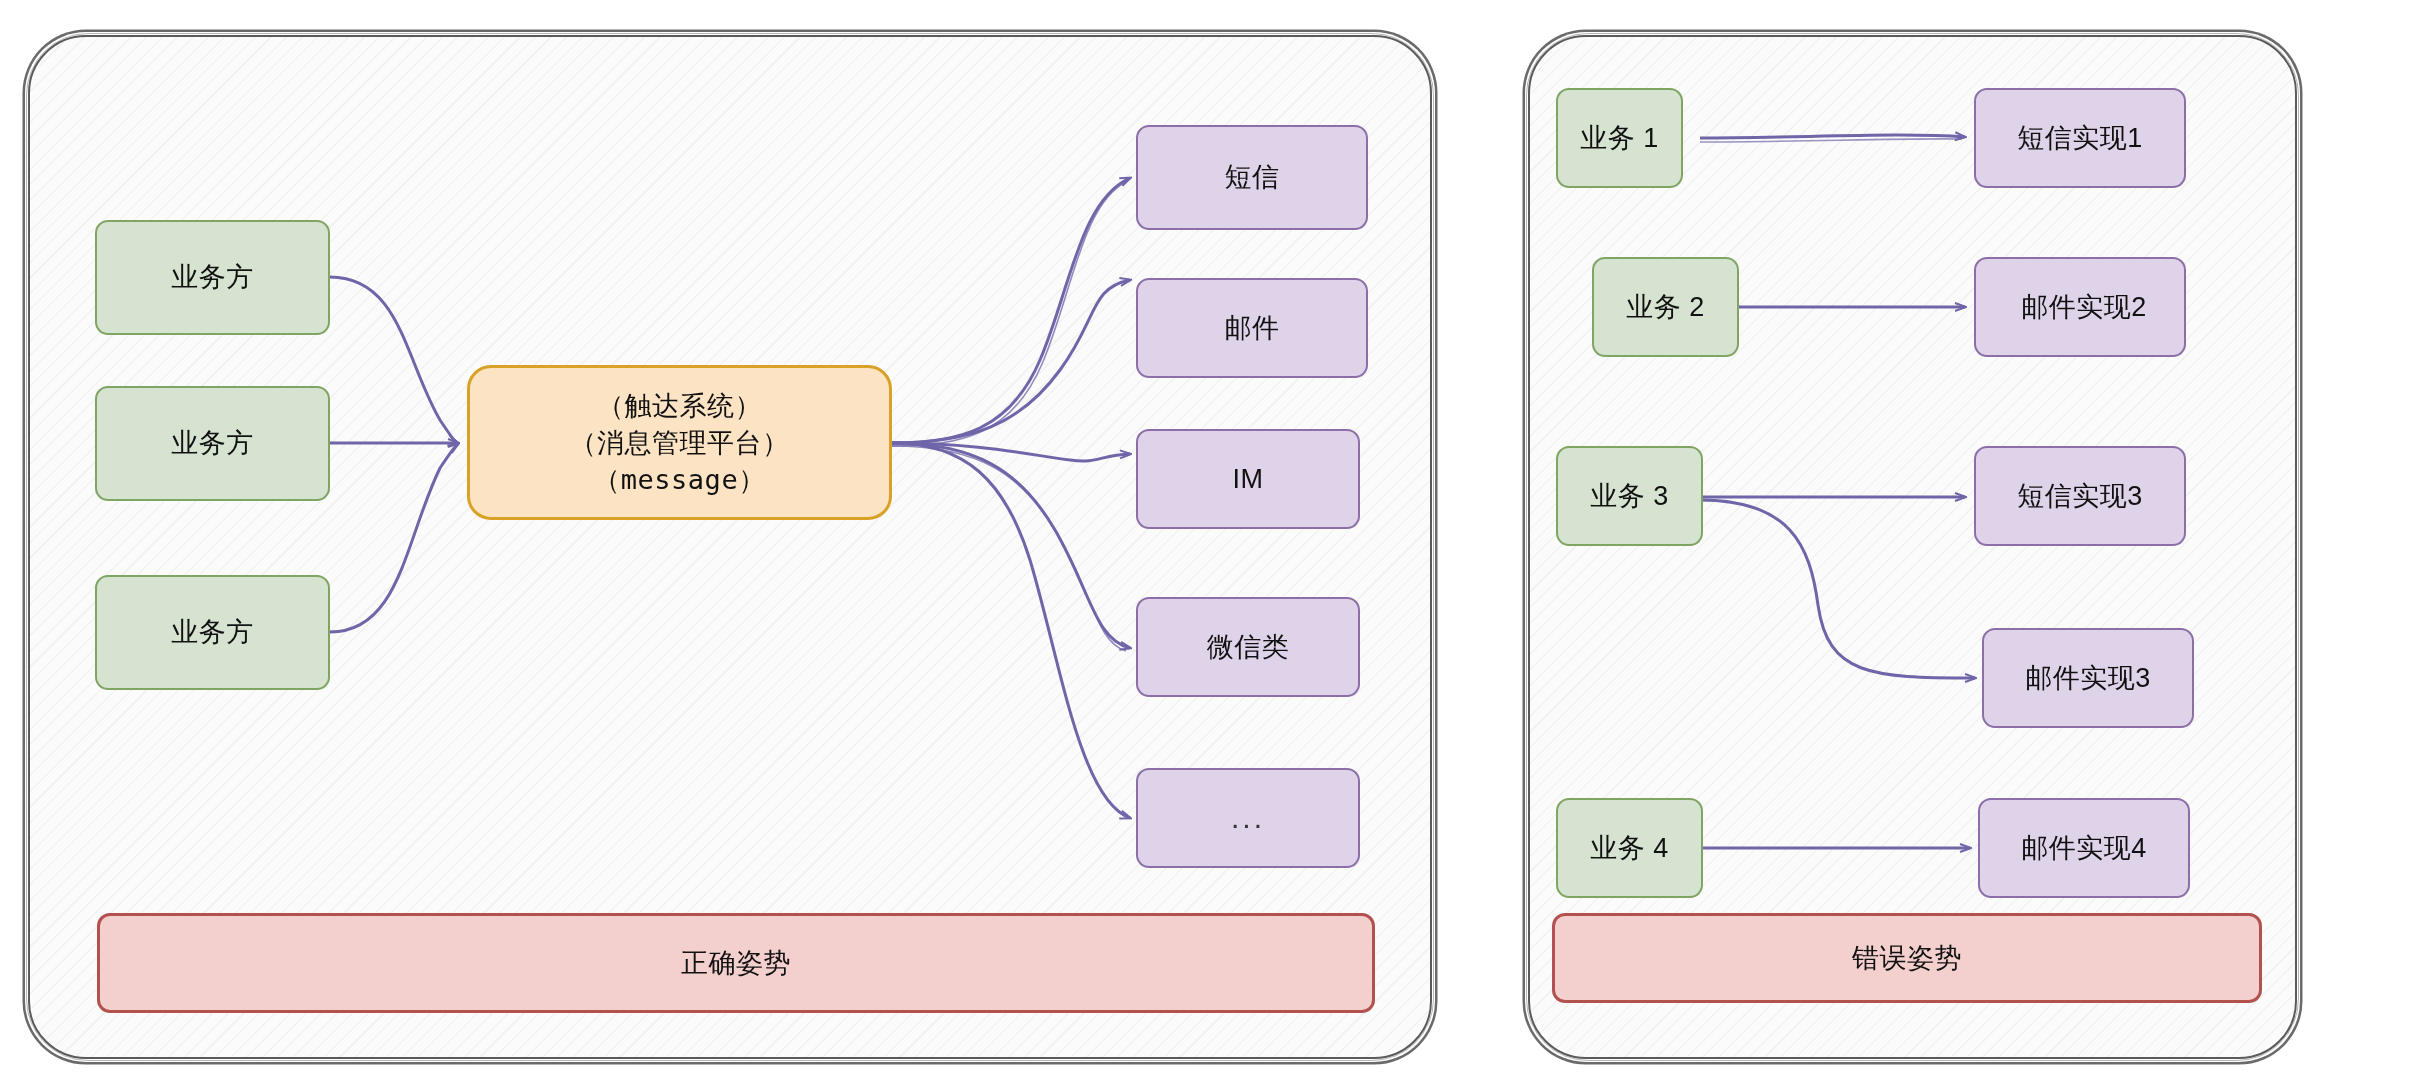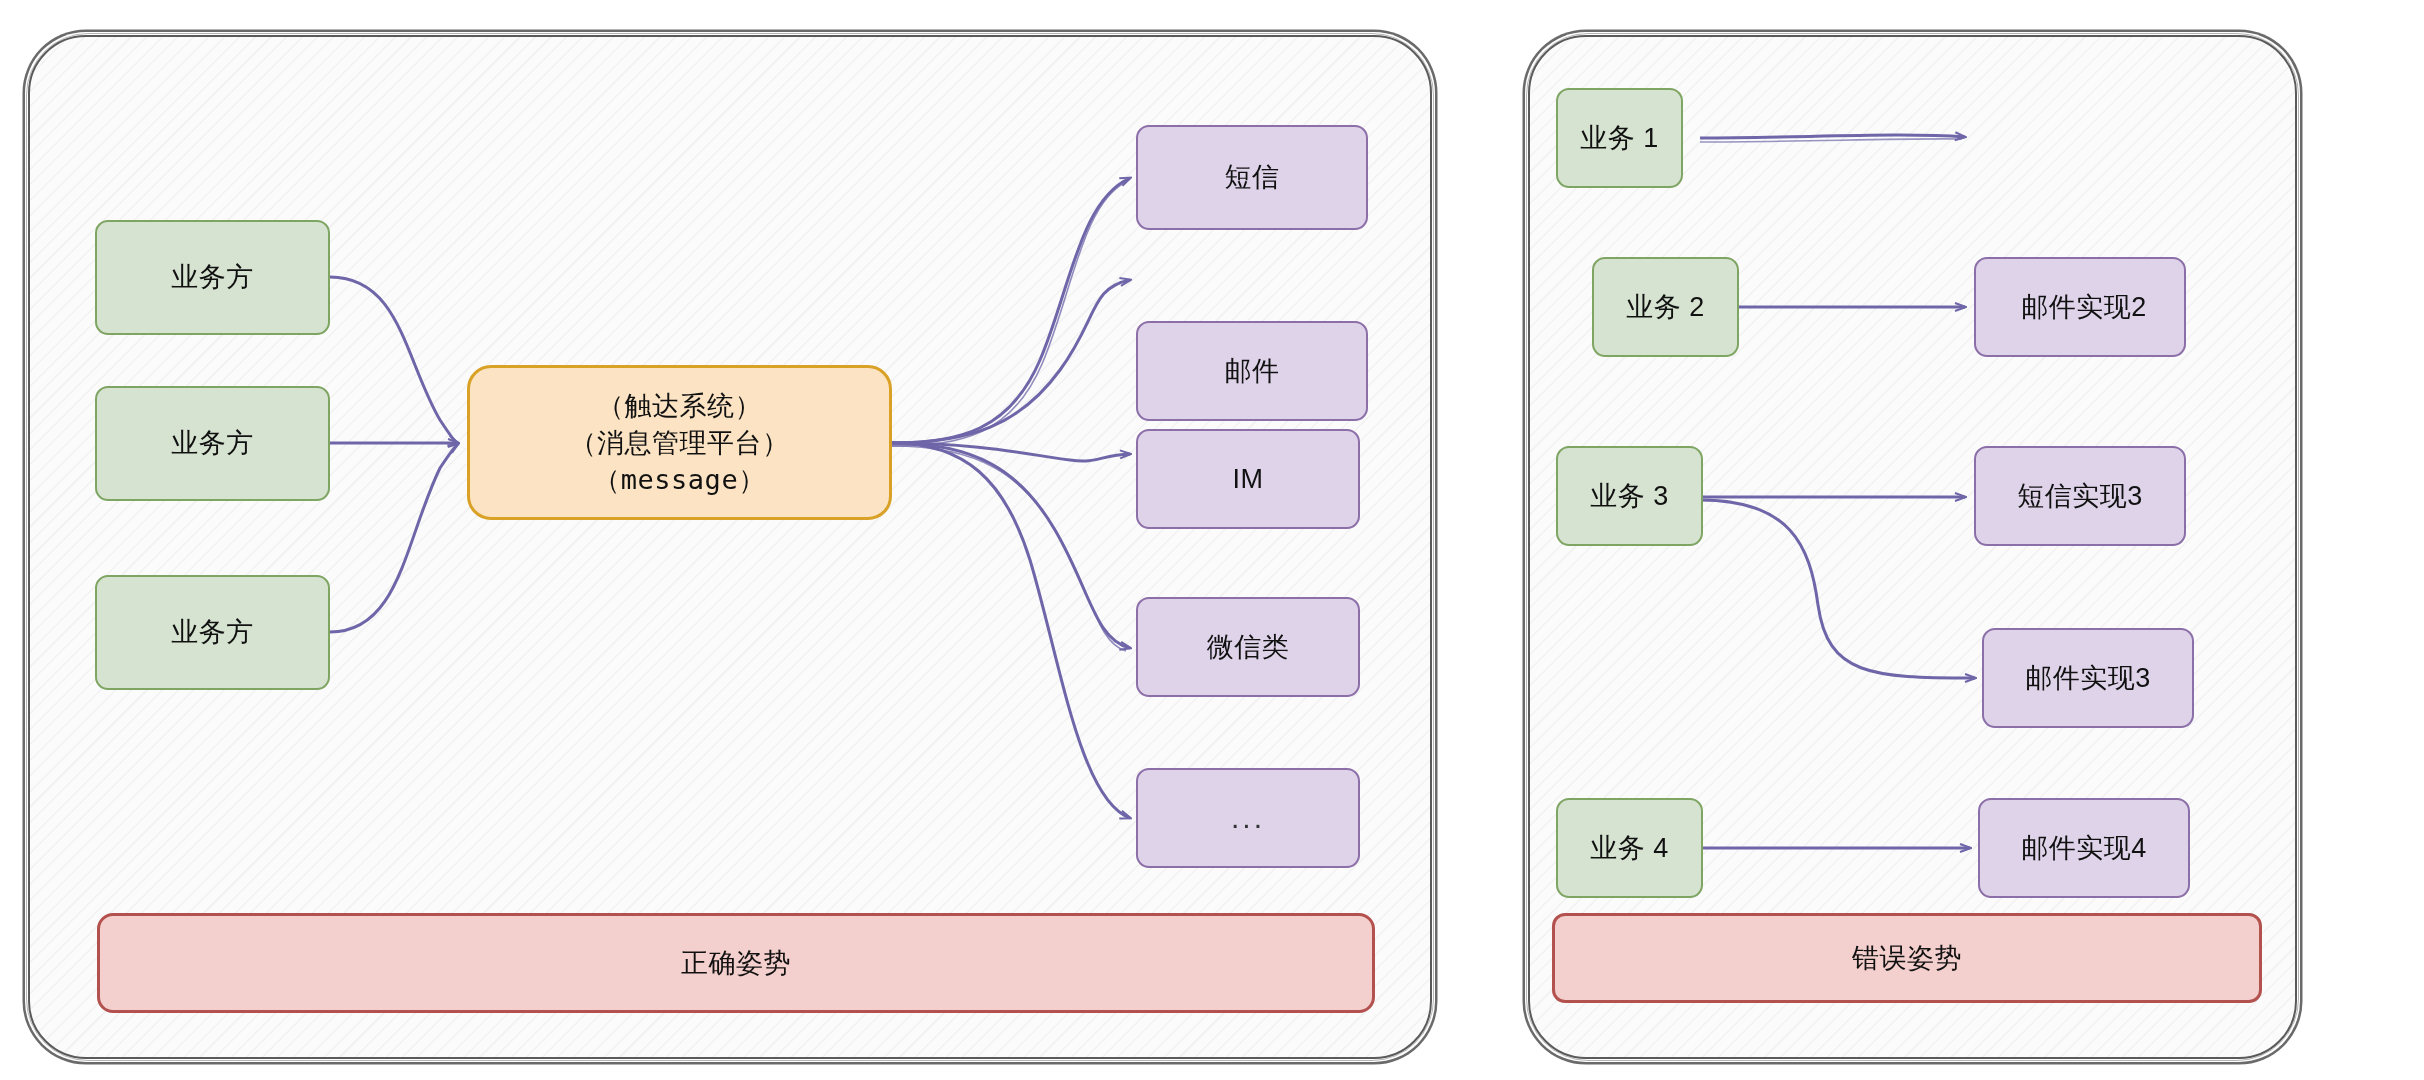--- a/index.html
+++ b/index.html
@@ -145,34 +145,35 @@
 
   <div class="node green" style="left:95px; top:220px; width:235px; height:115px;">业务方</div>
   <div class="node green" style="left:95px; top:386px; width:235px; height:115px;">业务方</div>
   <div class="node green" style="left:95px; top:575px; width:235px; height:115px;">业务方</div>
 
   <div class="node orange mono" style="left:467px; top:365px; width:425px; height:155px;">（触达系统）
 （消息管理平台）
 （message）</div>
 
   <div class="node purple" style="left:1136px; top:125px; width:232px; height:105px;">短信</div>
-  <div class="node purple" style="left:1136px; top:278px; width:232px; height:100px;margin-top:43px;">邮件</div>
+  <div class="node purple" style="left:1136px; top:278px; width:232px; height:100px;">邮件</div>
   <div class="node purple" style="left:1136px; top:429px; width:224px; height:100px;">IM</div>
   <div class="node purple" style="left:1136px; top:597px; width:224px; height:100px;">微信类</div>
   <div class="node purple dots" style="left:1136px; top:768px; width:224px; height:100px;">...</div>
 
-  <div class="node banner" style="left:97px; top:913px; width:1278px; height:100px;border-radius:16px;">正确姿势</div>
+  <div class="node banner" style="left:97px; top:913px; width:1278px; height:100px;">正确姿势</div>
 
   <div class="panel" style="left:1528px; top:35px; width:765px; height:1020px;"></div>
 
   <div class="node green" style="left:1556px; top:88px; width:127px; height:100px;">业务 1</div>
   <div class="node green" style="left:1556px; top:257px; width:147px; height:100px;margin-left:36px;">业务 2</div>
   <div class="node green" style="left:1556px; top:446px; width:147px; height:100px;">业务 3</div>
   <div class="node green" style="left:1556px; top:798px; width:147px; height:100px;">业务 4</div>
 
+  <div class="node purple" style="left:1974px; top:88px; width:212px; height:100px;">短信实现1</div>
   <div class="node purple" style="left:1974px; top:257px; width:212px; height:100px;padding-left:8px;">邮件实现2</div>
   <div class="node purple" style="left:1974px; top:446px; width:212px; height:100px;">短信实现3</div>
   <div class="node purple" style="left:1982px; top:628px; width:212px; height:100px;">邮件实现3</div>
   <div class="node purple" style="left:1978px; top:798px; width:212px; height:100px;">邮件实现4</div>
 
   <div class="node banner" style="left:1552px; top:913px; width:710px; height:90px;">错误姿势</div>
 
 </div>
 
 </body></html>

